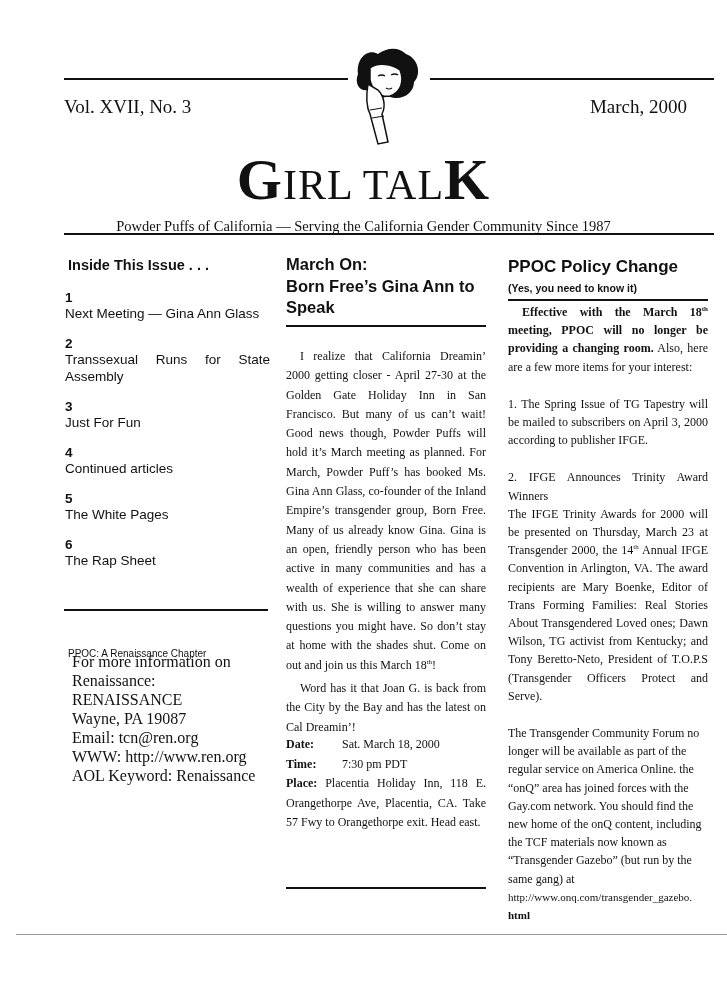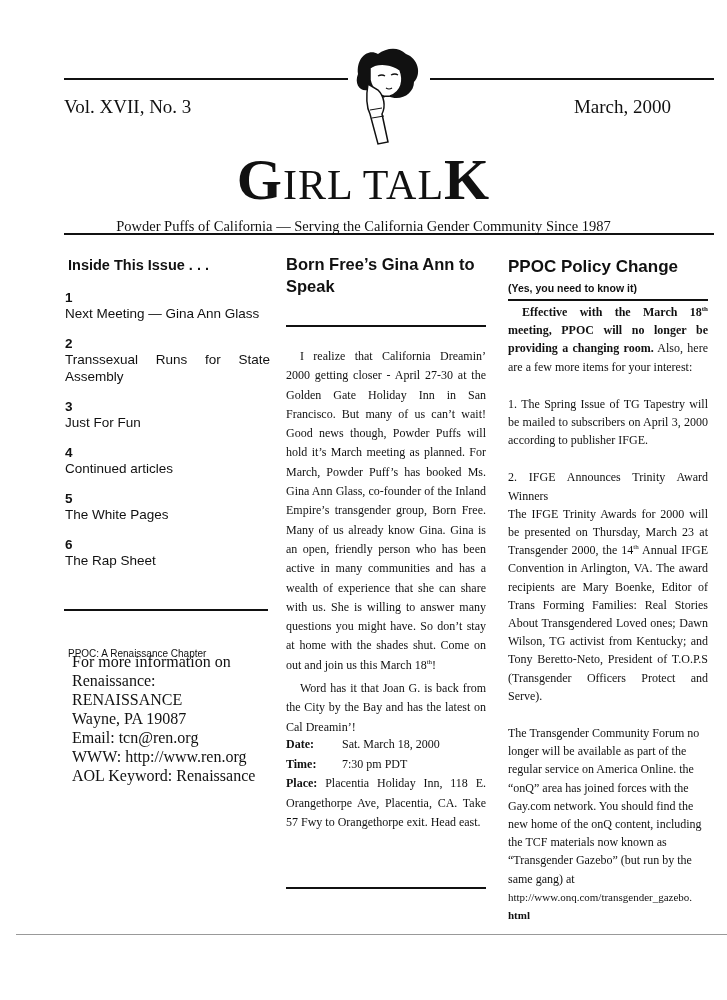--- a/index.html
+++ b/index.html
@@ -3,21 +3,21 @@
 <meta charset="utf-8">
 <style>
   html, body { margin: 0; padding: 0; }
   body {
     width: 727px; height: 1000px; background: #ffffff; position: relative; overflow: hidden;
     color: #111; font-family: "Liberation Serif", serif;
   }
   .abs { position: absolute; }
   .rule { position: absolute; height: 2px; background: #111; }
   .mast-vol { left: 64px; top: 96px; font-size: 19px; font-family: "Liberation Serif", serif; }
-  .mast-date { right: 56px; top: 96px; font-size: 19px; font-family: "Liberation Serif", serif; }
+  .mast-date { right: 40px; top: 96px; font-size: 19px; font-family: "Liberation Serif", serif; }
   .mast-title {
     left: 0; width: 727px; top: 150px; text-align: center;
     font-family: "Liberation Serif", serif; font-size: 40px; letter-spacing: 1px; line-height: 60px;
   }
   .mast-title .big { font-size: 58px; font-weight: bold; }
   .mast-title .sc { font-size: 42px; }
   .mast-sub { left: 0; width: 727px; top: 218px; text-align: center; font-size: 14.5px; }
   .lady { left: 348px; top: 44px; width: 80px; height: 104px; }
 
   .sans { font-family: "Liberation Sans", sans-serif; }
@@ -104,20 +104,21 @@
 <div class="abs ren-lines">
   <div>For more information on Renaissance:</div>
   <div>RENAISSANCE</div>
   <div>Wayne, PA 19087</div>
   <div>Email: tcn@ren.org</div>
   <div>WWW: http://www.ren.org</div>
   <div>AOL Keyword: Renaissance</div>
 </div>
 
 <div class="abs art-title">
+  <div>March On:</div>
   <div>Born Free’s Gina Ann to Speak</div>
 </div>
 <div class="rule" style="left:286px; top:325px; width:200px;"></div>
 
 <div class="abs art-body">
   <p><span>I realize that California Dreamin’ 2000 getting closer - April 27-30 at the Golden Gate Holiday Inn in San Francisco.  But many of us can’t wait! Good news though, Powder Puffs will hold it’s March meeting as planned. For March, Powder Puff’s has booked Ms. Gina Ann Glass, co-founder of the Inland Empire’s transgender group, Born Free.  Many of us already know Gina. Gina is an open, friendly person who has been active in many communities and has a wealth of experience that she can share with us.  She is willing to answer many questions you might have. So don’t stay at home with the shades shut. Come on out and join us this March 18</span><sup>th</sup><span>!</span></p>
   <p>Word has it that Joan G. is back from the City by the Bay and has the latest on Cal Dreamin’!</p>
 </div>
 
 <div class="abs event">

